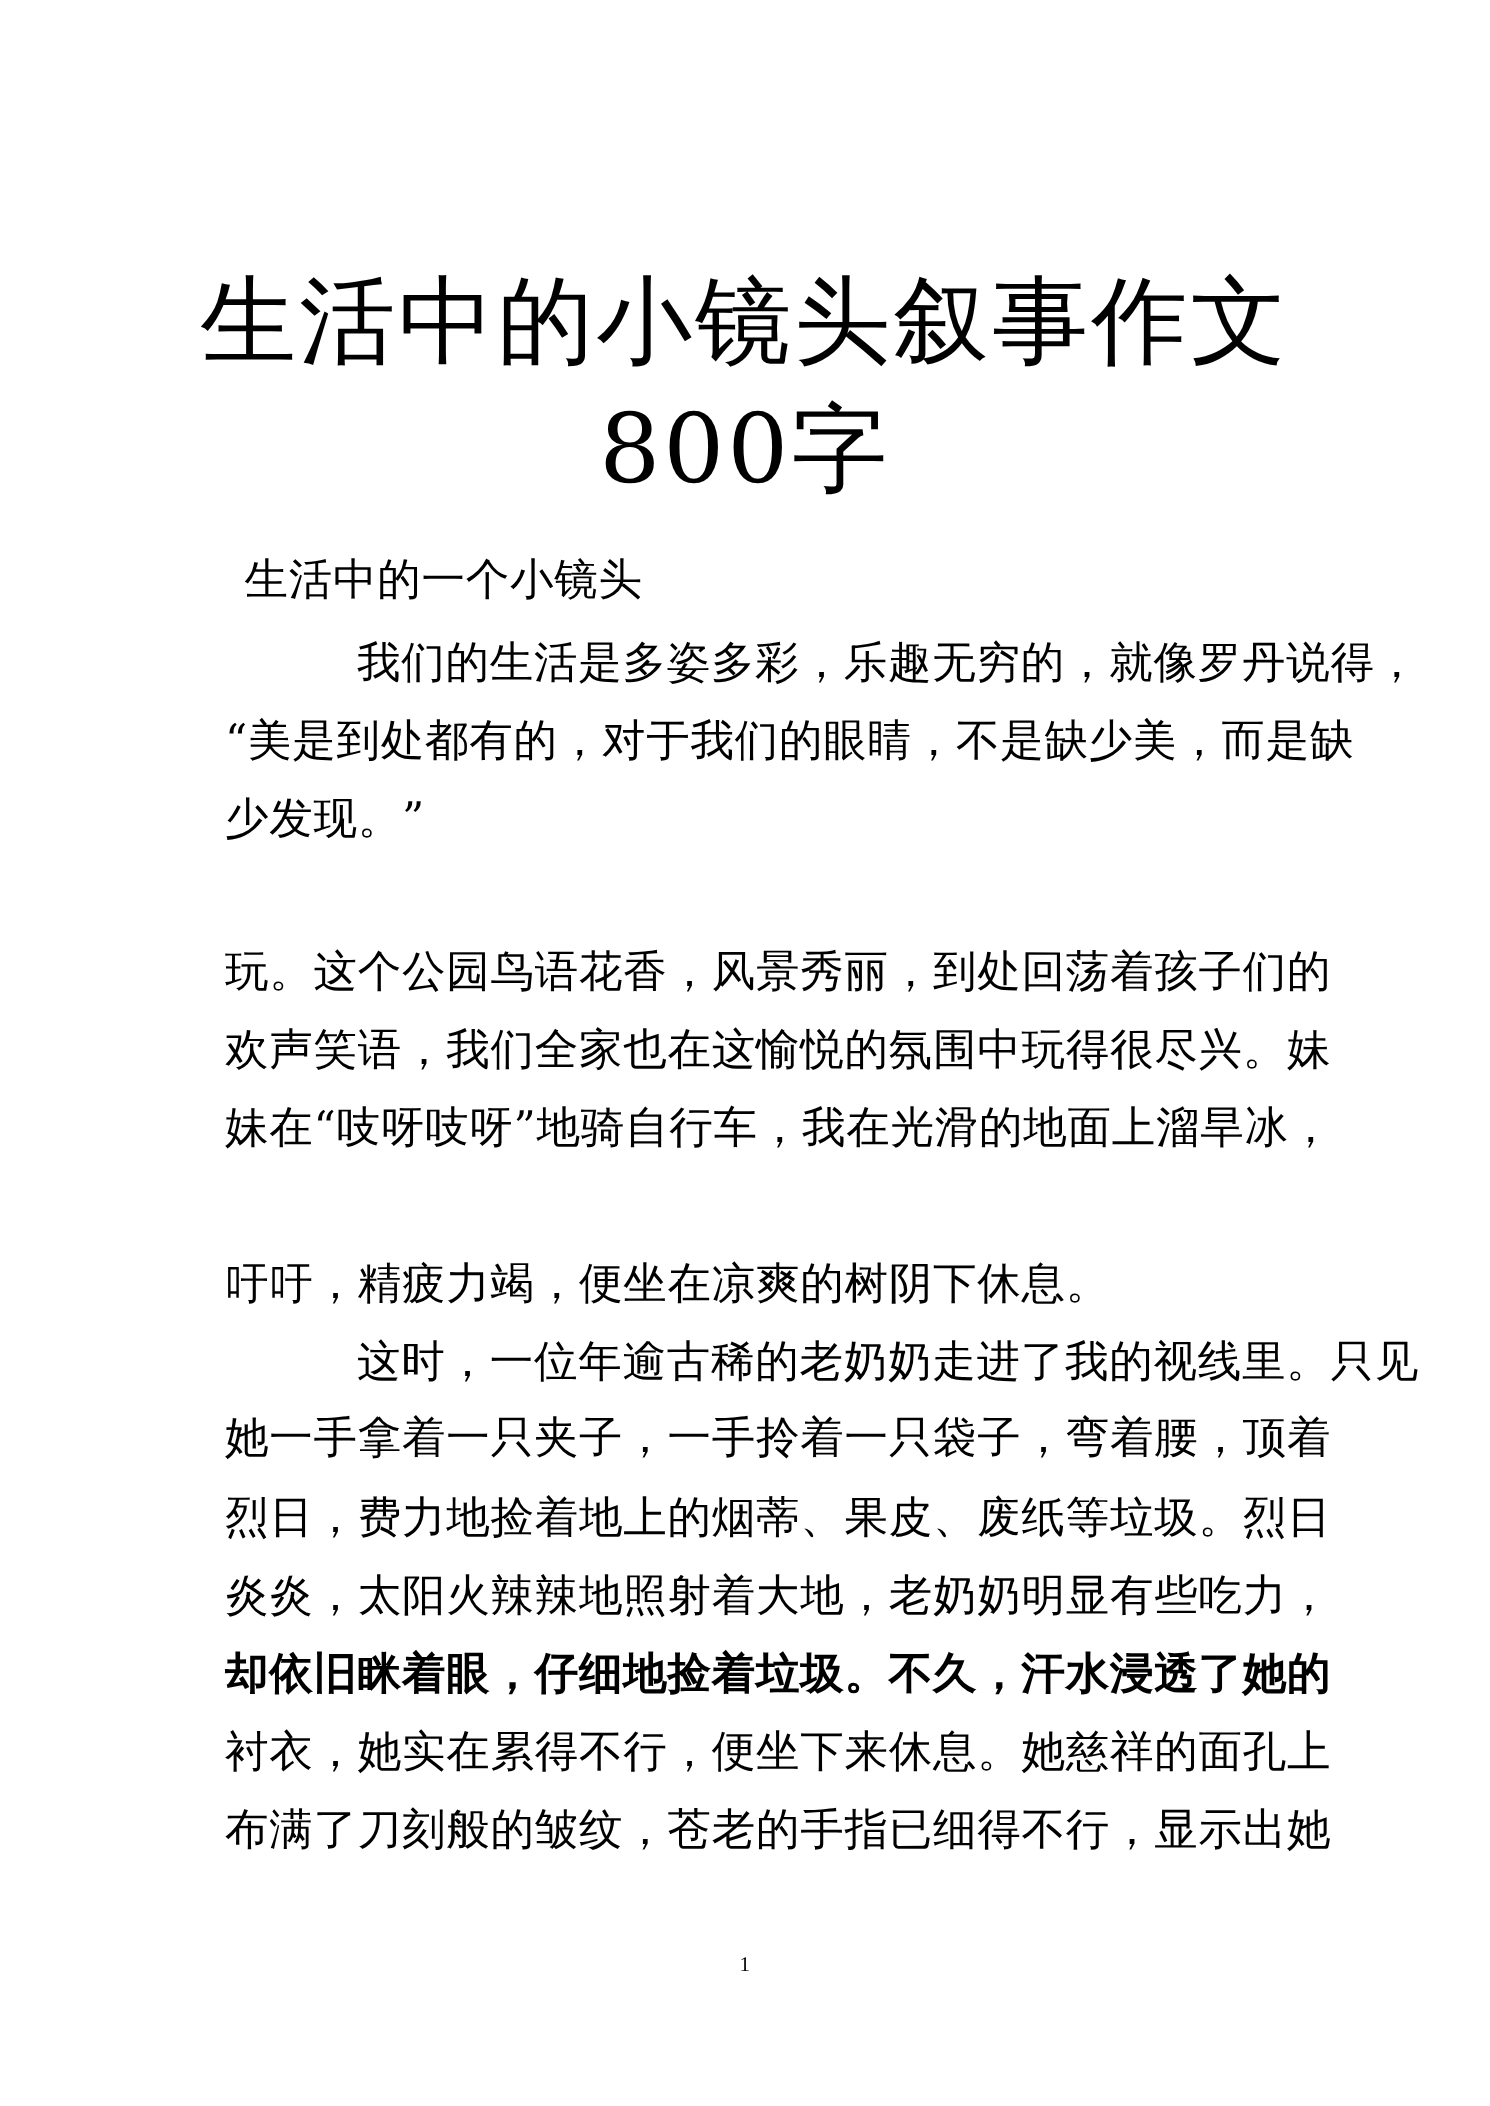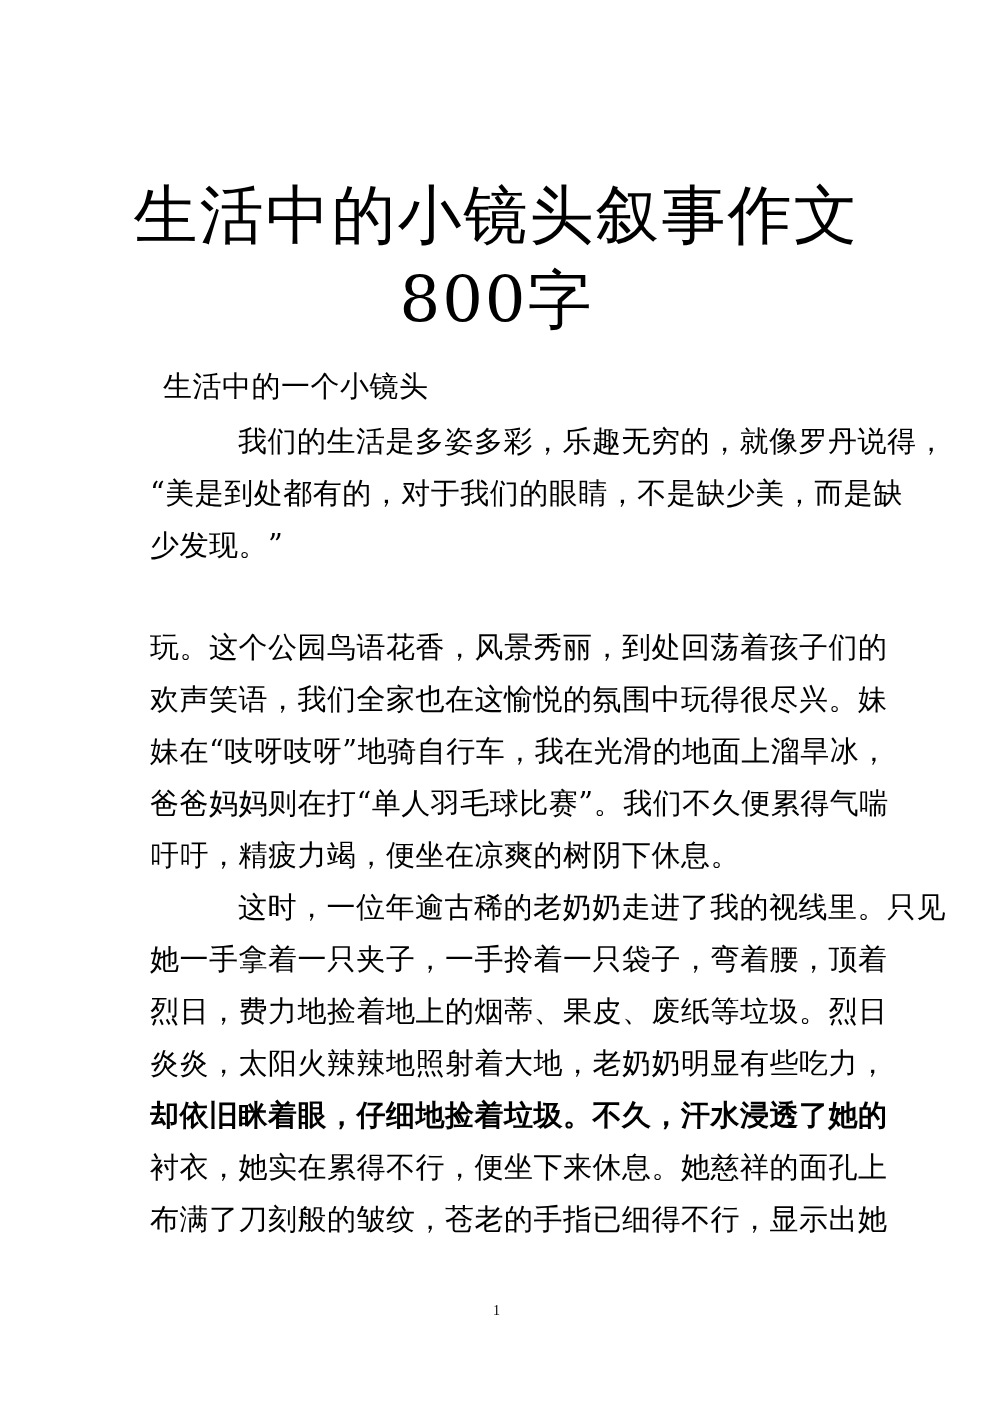--- a/index.html
+++ b/index.html
@@ -65,21 +65,20 @@
 
   <div class="line subtitle" style="top:372px;">生活中的一个小镜头</div>
 
   <div class="line indent" style="top:427px;">我们的生活是多姿多彩，乐趣无穷的，就像罗丹说得，</div>
   <div class="line" style="top:479px;">“美是到处都有的，对于我们的眼睛，不是缺少美，而是缺</div>
   <div class="line" style="top:531px;">少发现。”</div>
 
   <div class="line" style="top:633px;">玩。这个公园鸟语花香，风景秀丽，到处回荡着孩子们的</div>
   <div class="line" style="top:685px;">欢声笑语，我们全家也在这愉悦的氛围中玩得很尽兴。妹</div>
   <div class="line" style="top:737px;">妹在“吱呀吱呀”地骑自行车，我在光滑的地面上溜旱冰，</div>
-  <div class="line" style="top:789px;">爸爸妈妈则在打“单人羽毛球比赛”。我们不久便累得气喘</div>
   <div class="line" style="top:841px;">吁吁，精疲力竭，便坐在凉爽的树阴下休息。</div>
 
   <div class="line indent" style="top:893px;">这时，一位年逾古稀的老奶奶走进了我的视线里。只见</div>
   <div class="line" style="top:945px;font-family:Liberation Serif, serif;">她一手拿着一只夹子，一手拎着一只袋子，弯着腰，顶着</div>
   <div class="line" style="top:997px;">烈日，费力地捡着地上的烟蒂、果皮、废纸等垃圾。烈日</div>
   <div class="line" style="top:1049px;">炎炎，太阳火辣辣地照射着大地，老奶奶明显有些吃力，</div>
   <div class="line" style="top:1101px;font-weight:bold;">却依旧眯着眼，仔细地捡着垃圾。不久，汗水浸透了她的</div>
   <div class="line" style="top:1153px;">衬衣，她实在累得不行，便坐下来休息。她慈祥的面孔上</div>
   <div class="line" style="top:1205px;">布满了刀刻般的皱纹，苍老的手指已细得不行，显示出她</div>
 

